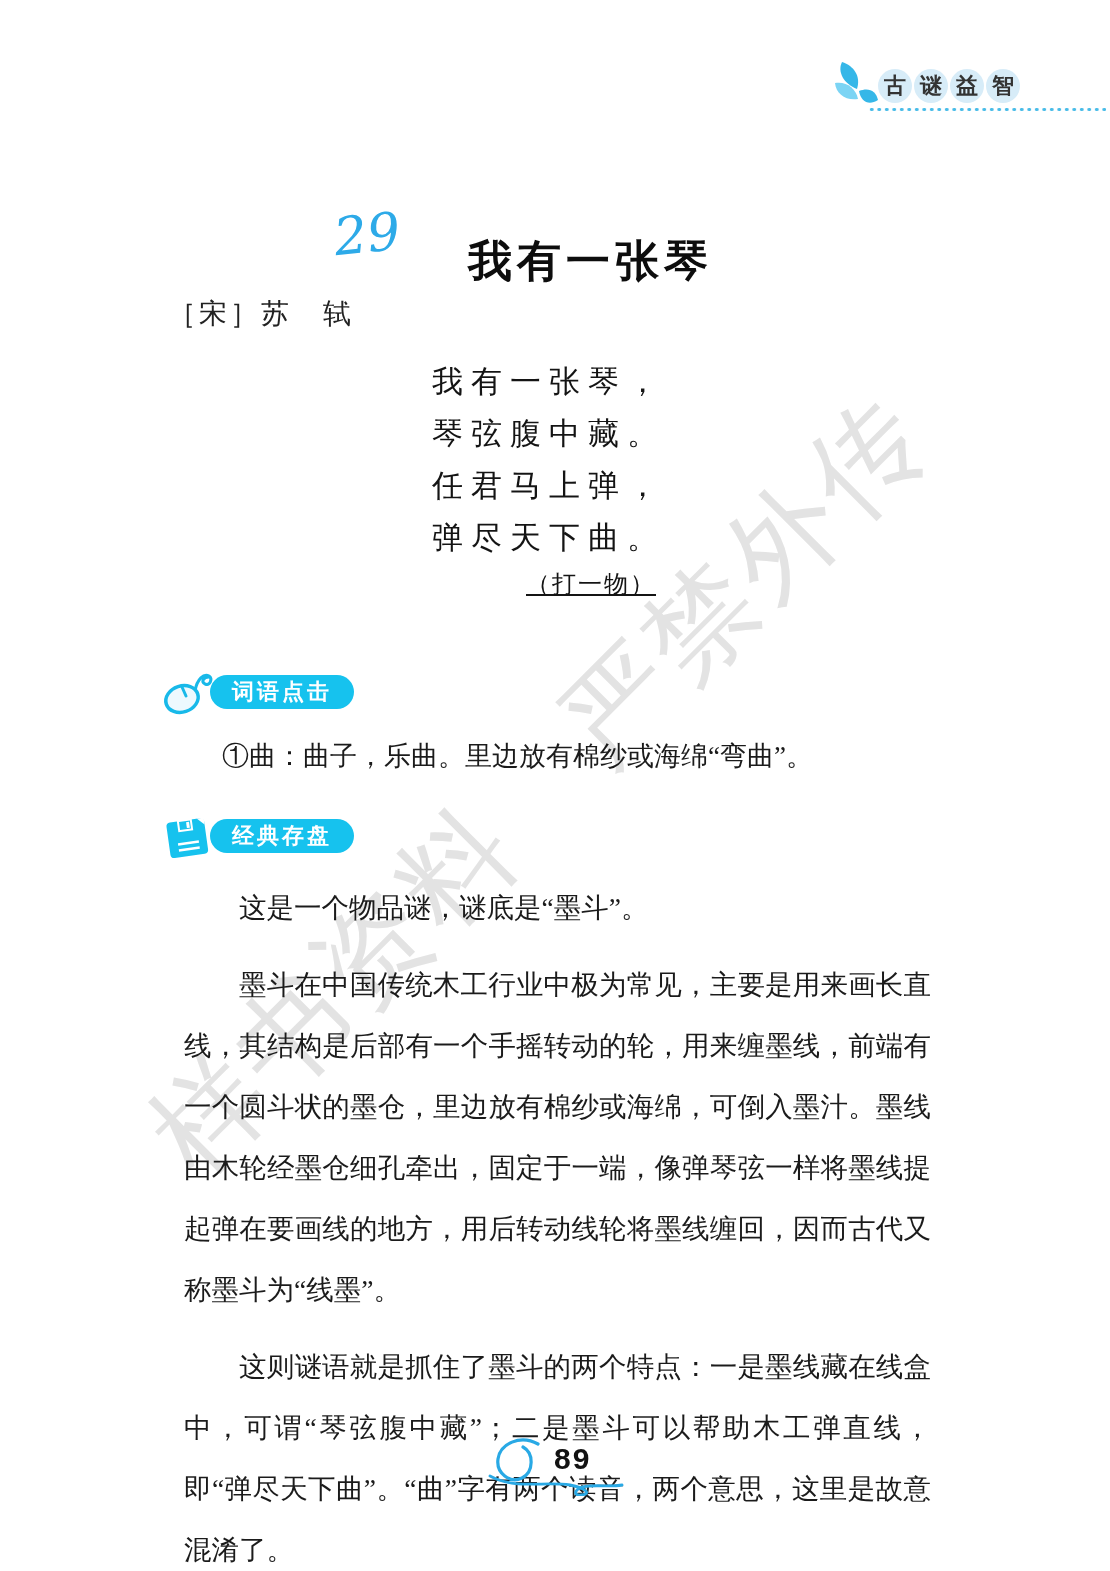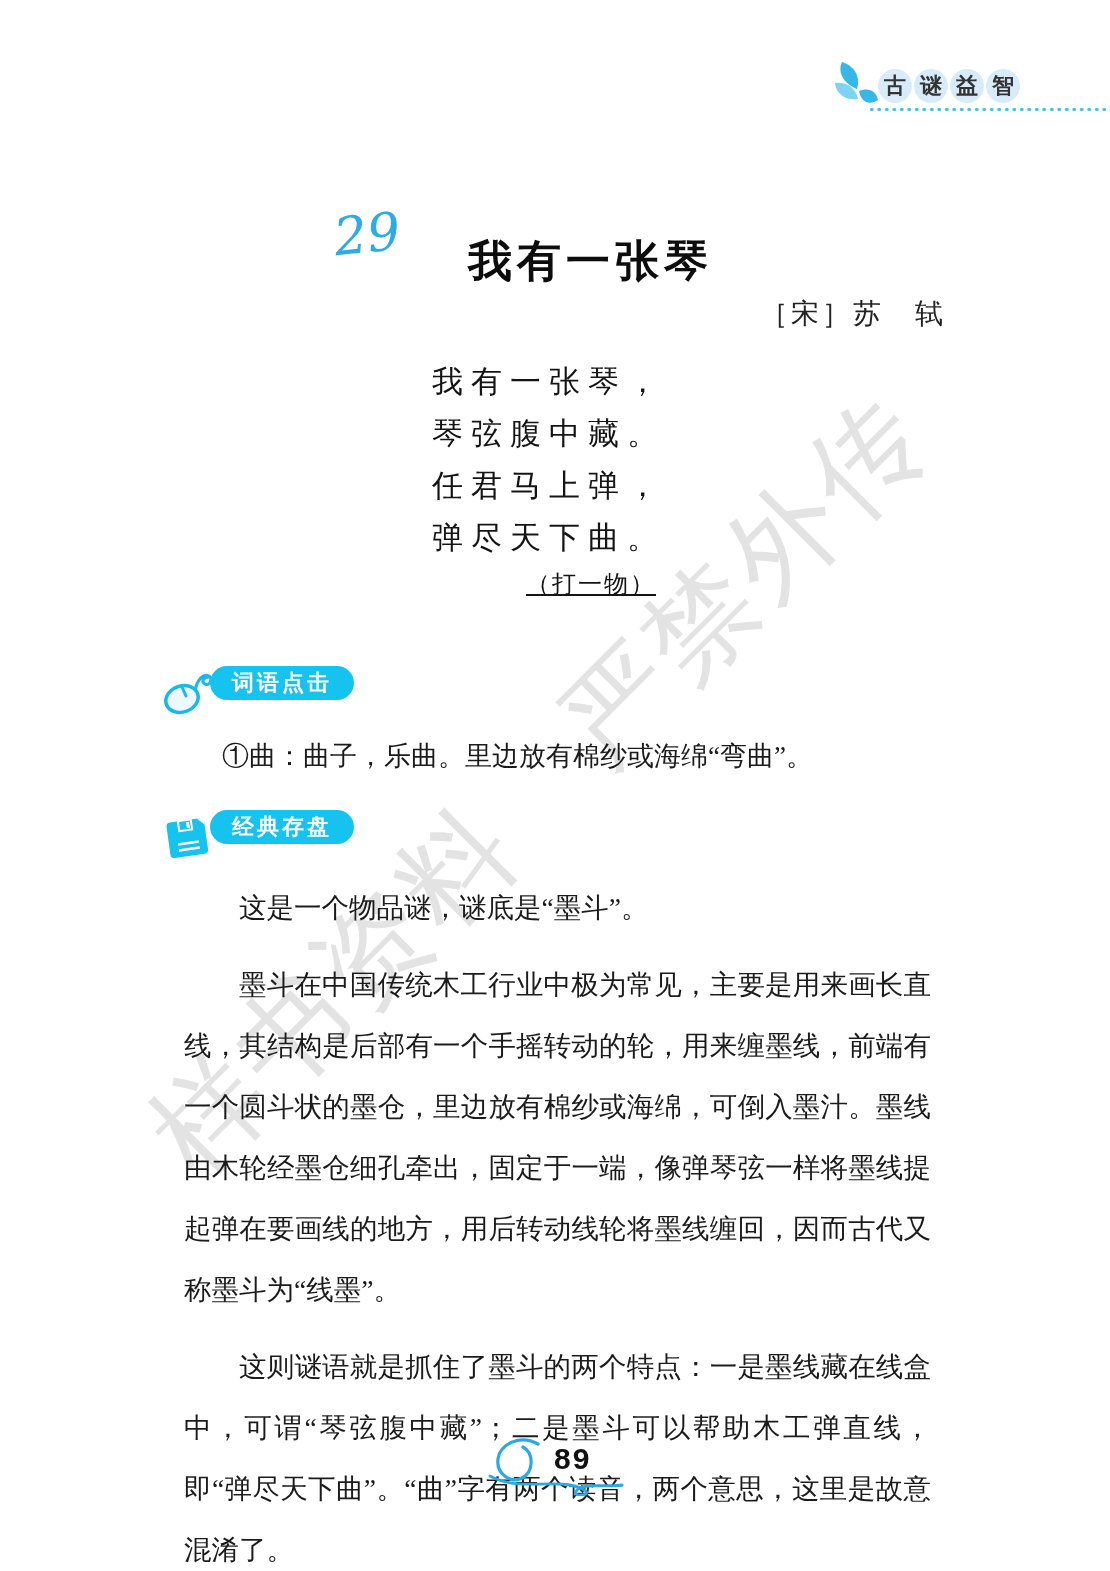--- a/index.html
+++ b/index.html
@@ -50,27 +50,27 @@
     font-style:italic;font-size:52px;line-height:64px;
     color:#2daae8;transform:rotate(-6deg);
   }
   .riddle-title{
     left:452px;top:216px;margin:16px;
     font-family:Liberation Sans, sans-serif;
     font-weight:bold;font-size:44px;letter-spacing:5px;color:#0d0d0d;
   }
   .author{
     left:168px;top:295px;width:778px;
-    text-align:right;font-size:28px;letter-spacing:3px;color:#222;
+    text-align:left;font-size:28px;letter-spacing:3px;color:#222;
   }
   
   .poem{left:432px;top:356px;font-size:31px;line-height:52px;letter-spacing:8px;color:#141414;}
   .poem-hint{margin-top:2px;margin-left:94px;font-size:24px;letter-spacing:2px;line-height:36px;text-decoration:underline;}
   
-  .badge-row{display:flex;align-items:flex-start;height:52px;}
+  .badge-row{display:flex;align-items:center;height:52px;}
   .badge-row-1{left:162px;top:666px;}
   .badge-row-2{left:162px;top:810px;}
   .badge-icon{width:52px;height:52px;flex:0 0 52px;}
   .badge{
     display:inline-block;height:34px;line-height:34px;
     margin-left:-4px;padding:0 22px;
     background:#16c2ee;border-radius:18px;
     color:#fff;font-family:"Liberation Sans","DejaVu Sans",sans-serif;
     font-weight:bold;font-size:22px;letter-spacing:3px;
   }

